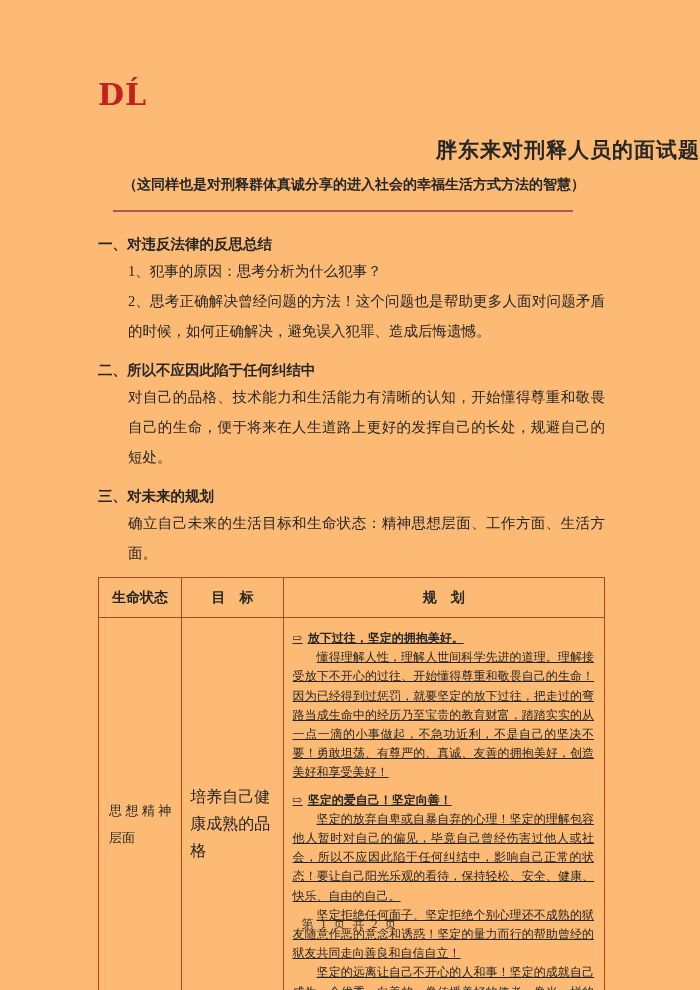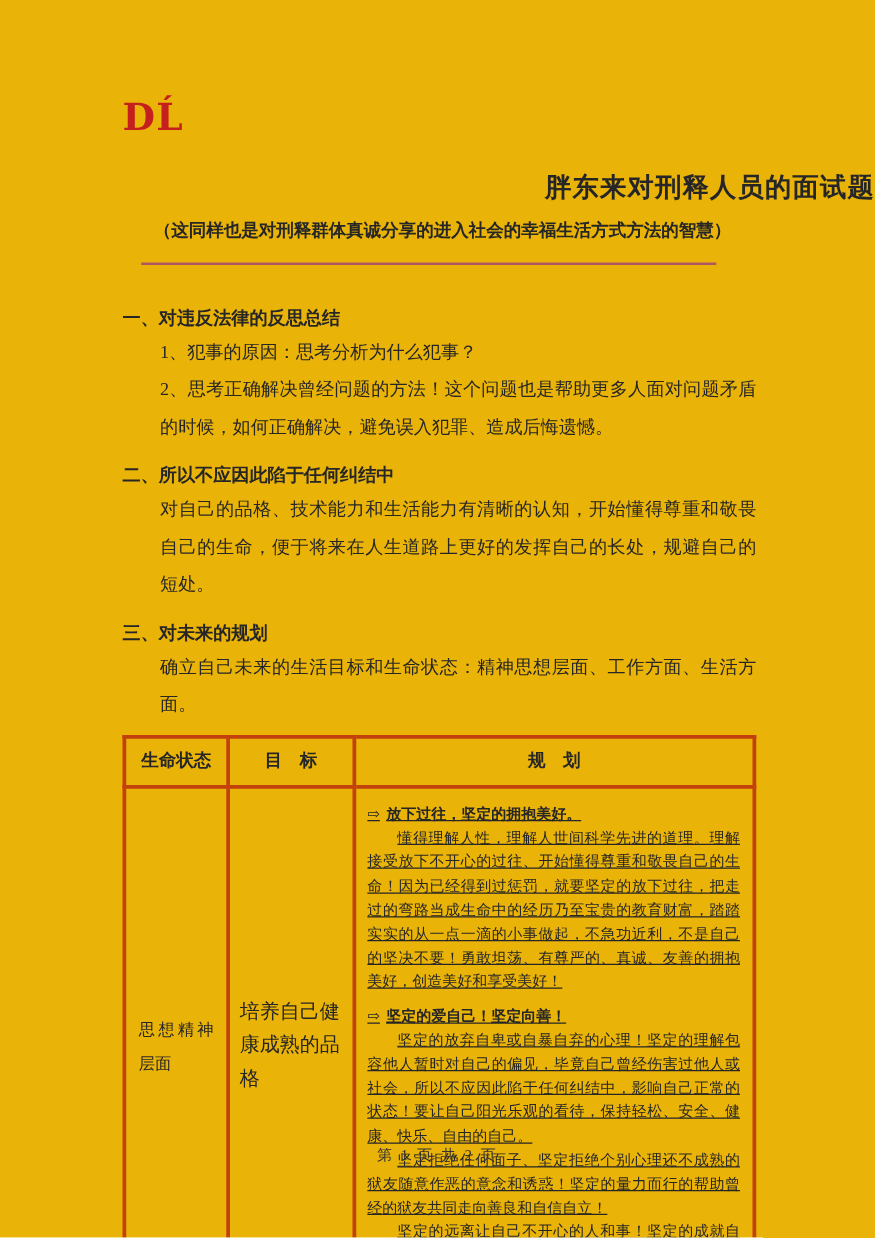--- a/index.html
+++ b/index.html
@@ -1,20 +1,20 @@
 <!DOCTYPE html>
 <html lang="zh"><head>
 <meta charset="utf-8">
 <style>
   html, body { margin: 0; padding: 0; background: #ffffff; }
   .page {
     position: relative;
     width: 700px;
     height: 990px;
-    background: #eab308;
+    background: #fdba74;
     font-family: "Liberation Serif", "DejaVu Serif", serif;
     color: #262626;
     overflow: hidden;
   }
   .logo {
     position: absolute;
     left: 98px;
     top: 78px;
     font-family: "DejaVu Serif", serif;
     font-size: 30px;
@@ -55,35 +55,35 @@
     left: 98px;
     top: 232px;
     width: 507px;
     font-size: 14.5px;
     line-height: 30px;
     text-align: justify;
   }
   .sec-heading {
     font-weight: 700;
     line-height: 24px;
-    margin-top: 11px;
+    margin-top: 0;
   }
   .sec-heading.spaced { margin-top: 12px; }
   .indent-para {
     margin: 0;
     padding-left: 30px;
   }
   .plan-table {
     border-collapse: collapse;
     table-layout: fixed;
     width: 507px;
     margin-top: 9px;
   }
   .plan-table th, .plan-table td {
-    border: 3px solid #c2410c;
+    border: 1px solid #c2410c;
     box-sizing: border-box;
   }
   .plan-table th {
     height: 40px;
     font-size: 14px;
     font-weight: 700;
     text-align: center;
     vertical-align: middle;
     line-height: 18px;
   }

